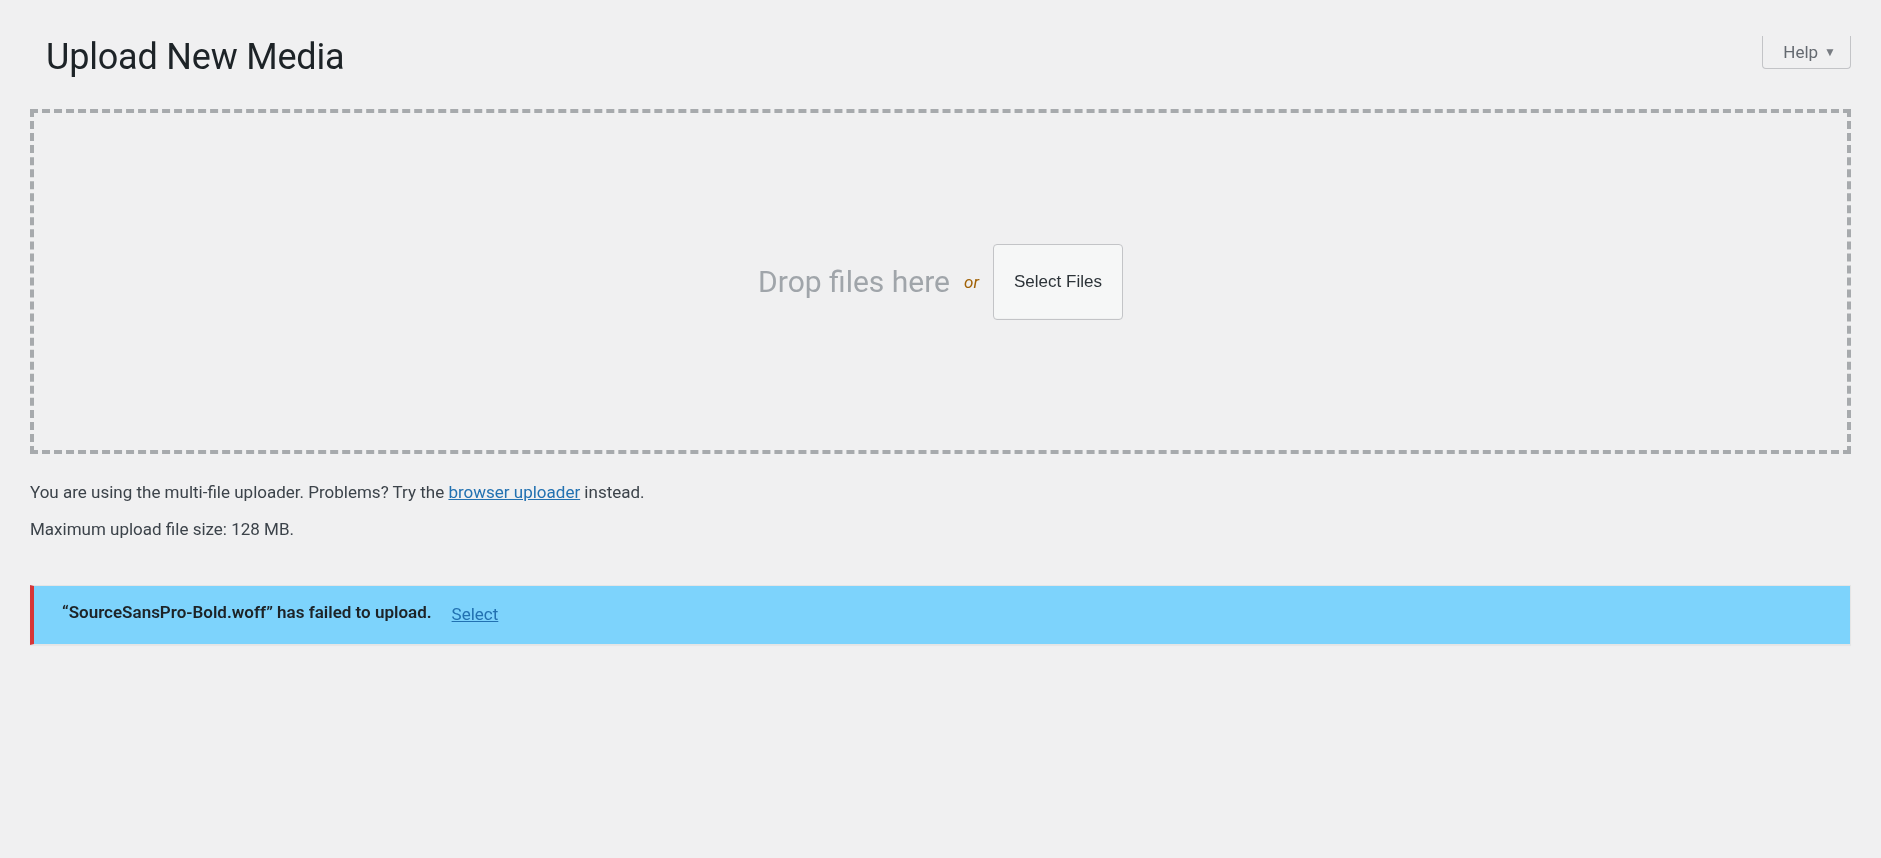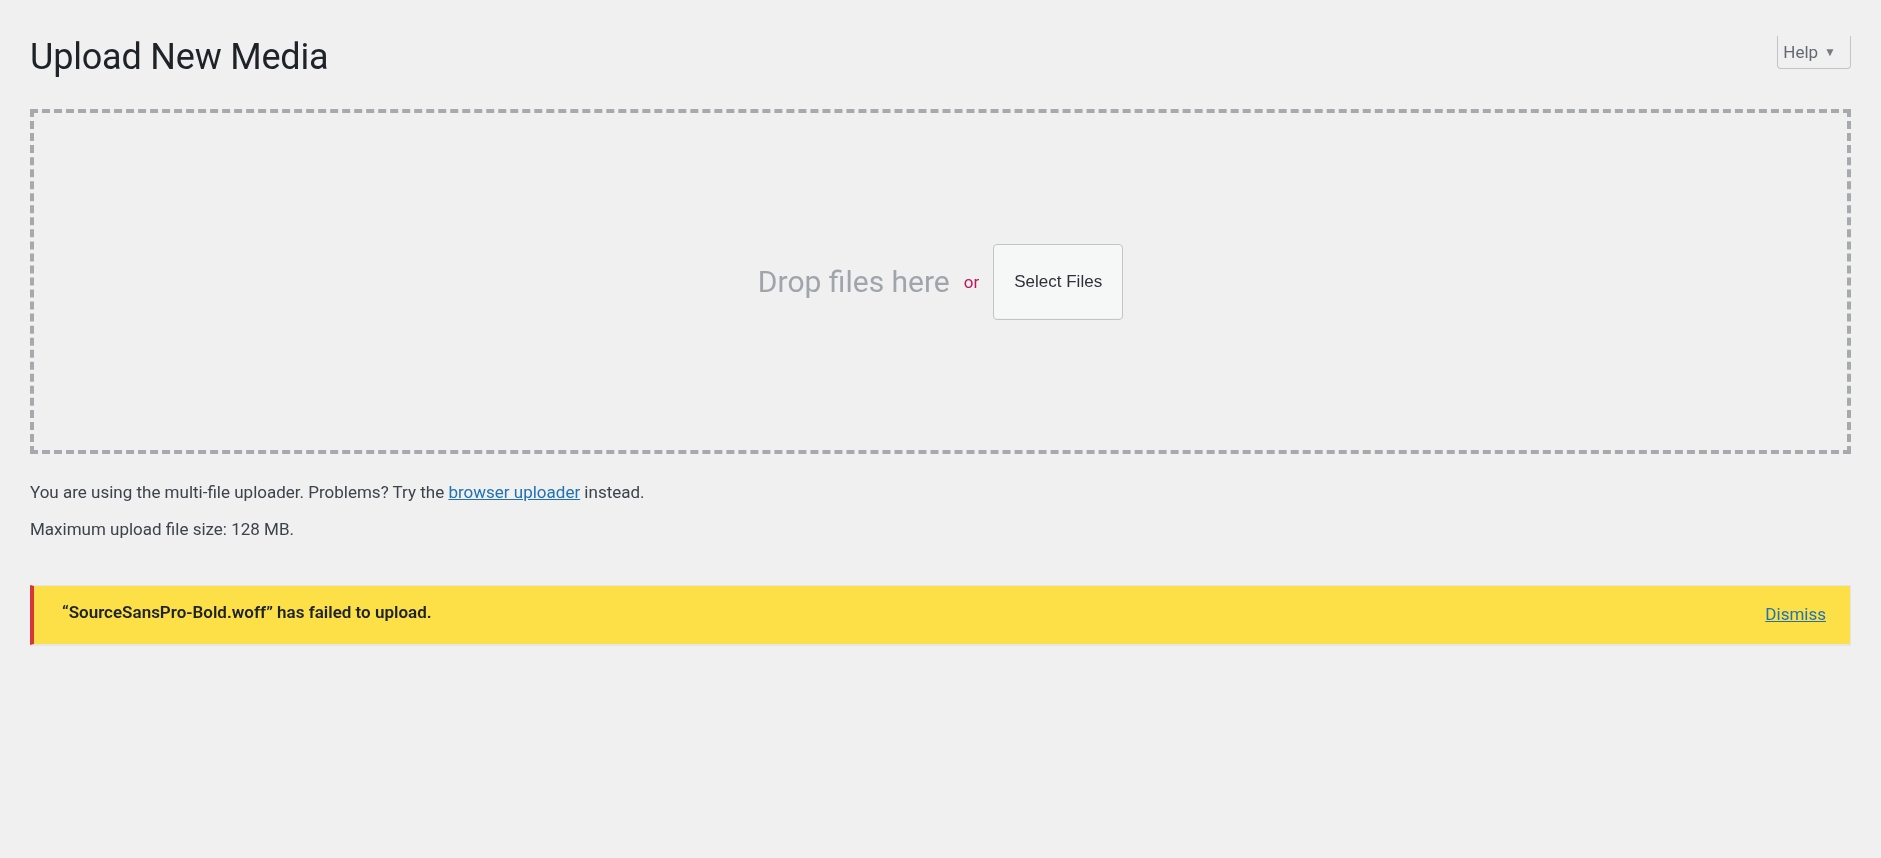--- a/index.html
+++ b/index.html
@@ -24,36 +24,36 @@
     z-index: 5;
   }
   .help-tab {
     display: inline-flex;
     align-items: center;
     gap: 6px;
     background: #f0f0f1;
     border: 1px solid #c3c4c7;
     border-top: none;
     border-radius: 0 0 4px 4px;
-    padding: 6px 14px 6px 5px;
+    padding: 6px 14px 6px 20px;
     font-size: 17px;
     color: #646970;
     cursor: pointer;
     box-shadow: 0 0 0 transparent;
   }
   .help-tab .chev {
     font-size: 12px;
     color: #787c82;
   }
 
   .page-title {
     font-size: 36px;
     font-weight: 400;
     color: #1d2327;
-    margin: 36px 0 30px 0;
+    margin: 36px 0 30px 16px;
     line-height: 1.2;
     letter-spacing: -0.2px;
   }
 
   
   .drop-zone {
     border: 4px dashed #a7aaad;
     height: 345px;
     display: flex;
     flex-direction: row;
@@ -61,21 +61,22 @@
     align-items: center;
     gap: 14px;
     margin-bottom: 28px;
   }
   .drop-zone .drop-title {
     font-size: 30px;
     color: #a0a5aa;
   }
   .drop-zone .or {
     font-size: 17px;
-    color: #be185d;
+    color: #a16207;
+    font-style: italic;
   }
   .select-files-btn {
     background: #f6f7f7;
     border: 1px solid #c3c4c7;
     border-radius: 4px;
     padding: 27px 20px;
     font-size: 17px;
     color: #2c3338;
     cursor: pointer;
     box-shadow: inset 0 -1px 0 rgba(0,0,0,0.02);
@@ -91,28 +92,28 @@
     cursor: pointer;
   }
   .max-line {
     font-size: 17px;
     color: #3c434a;
     margin-bottom: 46px;
   }
 
   
   .notice-error {
-    background: #fde047;
+    background: #7dd3fc;
     border: 1px solid #e5e5e5;
     border-left: 4px solid #d63638;
     box-shadow: 0 1px 1px rgba(0,0,0,0.04);
     padding: 16px 24px 18px 28px;
     display: flex;
     align-items: flex-start;
-    justify-content: space-between;
+    justify-content: flex-start;
   }
   .notice-error .msg-title {
     font-weight: 600;
     font-size: 17px;
     color: #1d2327;
     margin-bottom: 4px;
   }
   .notice-error .msg-body {
     font-size: 17px;
     color: #3c434a;
@@ -150,16 +151,16 @@
   <p class="info-line">
     <span>You are using the multi-file uploader. Problems? Try the </span><a>browser uploader</a><span> instead.</span>
   </p>
 
   <p class="max-line">Maximum upload file size: 128 MB.</p>
 
   <div class="notice-error">
     <div>
       <div class="msg-title">“SourceSansPro-Bold.woff” has failed to upload.</div>
     </div>
-    <a class="dismiss-link">Dismiss</a>
+    <a class="dismiss-link">Select</a>
   </div>
 
 </div>
 
 </body></html>

